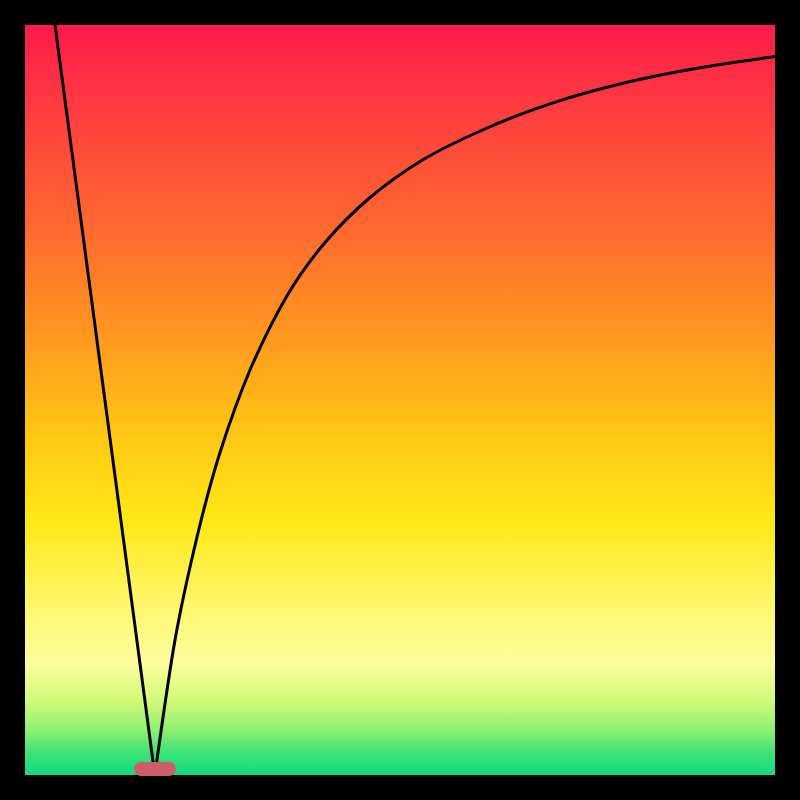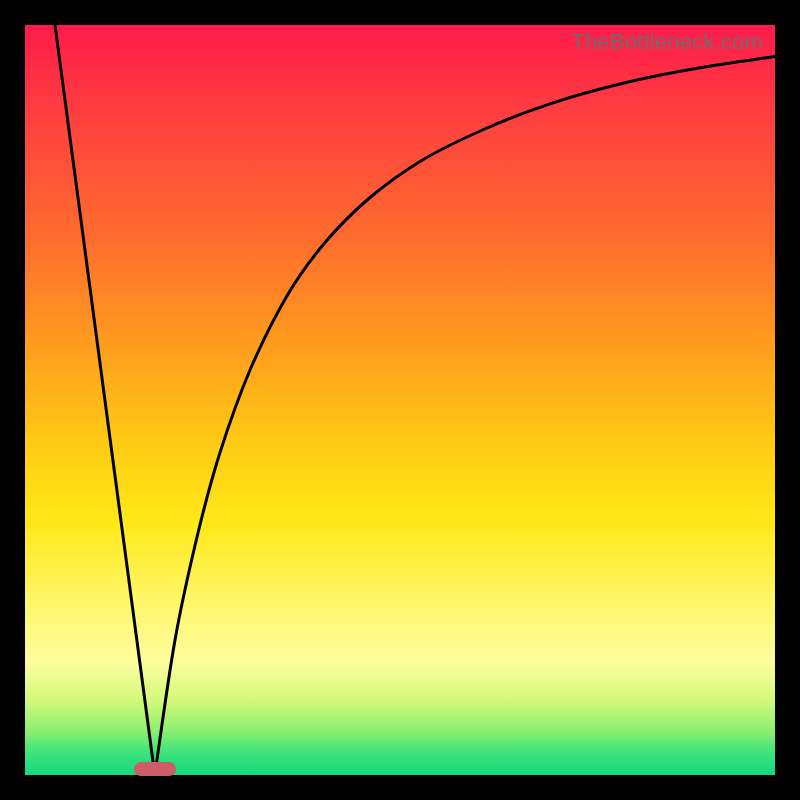--- a/index.html
+++ b/index.html
@@ -62,21 +62,20 @@
     background: #cd5d66;
     bottom: -1px;
     transform: translateX(-50%);
   }
 </style>
 </head>
 <body>
 
 <div class="frame">
   <div class="chart-area">
-    <div class="watermark">TheBottleneck.com</div>
 
     <svg class="curve" viewBox="0 0 750 750" preserveAspectRatio="none">
       <path d="M30.0 0.0 L129.8 750.0" id="path-left" stroke="#000" stroke-width="3" fill="none" stroke-linecap="round"></path>
       <path d="M129.8 750.0 C133.1 727.5,142.9 655.0,150.0 615.0 C157.1 575.0,165.0 541.3,172.5 510.0 C180.0 478.8,186.3 455.0,195.0 427.5 C203.8 400.0,213.8 371.3,225.0 345.0 C236.3 318.8,250.0 291.3,262.5 270.0 C275.0 248.8,286.3 233.8,300.0 217.5 C313.8 201.3,328.8 186.3,345.0 172.5 C361.3 158.8,378.8 146.3,397.5 135.0 C416.3 123.8,436.3 114.4,457.5 105.0 C478.8 95.6,501.3 86.6,525.0 78.8 C548.8 70.9,575.0 63.8,600.0 57.8 C625.0 51.8,650.0 47.1,675.0 42.8 C700.0 38.4,737.5 33.4,750.0 31.5" id="path-right" stroke="#000" stroke-width="3" fill="none" stroke-linecap="round"></path>
     </svg>
 
     <div class="marker" id="marker" style="left: 129.75px;"></div>
   </div>
 </div>
 

